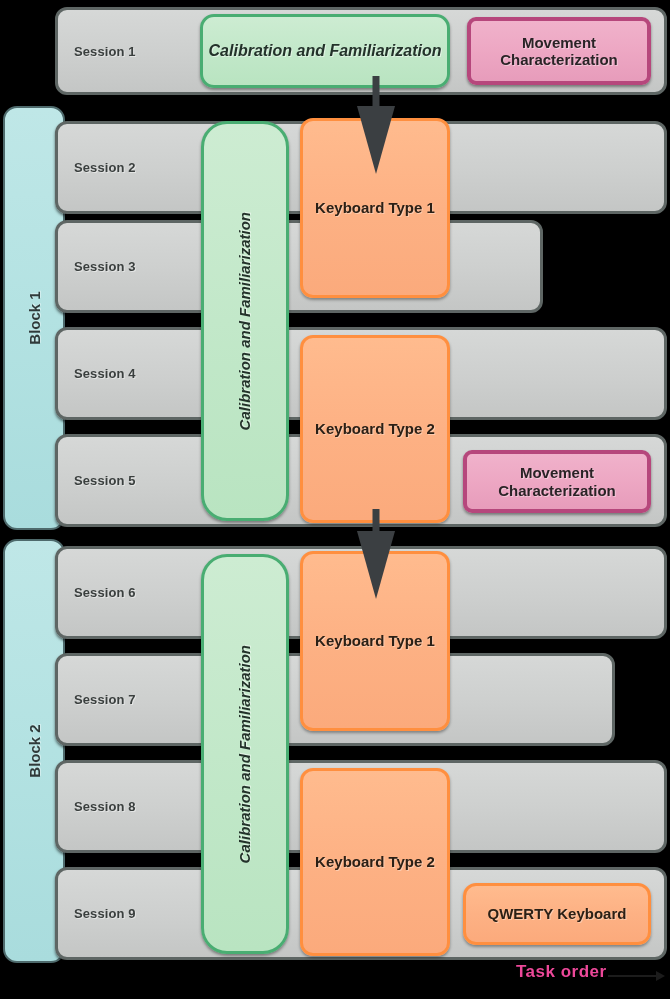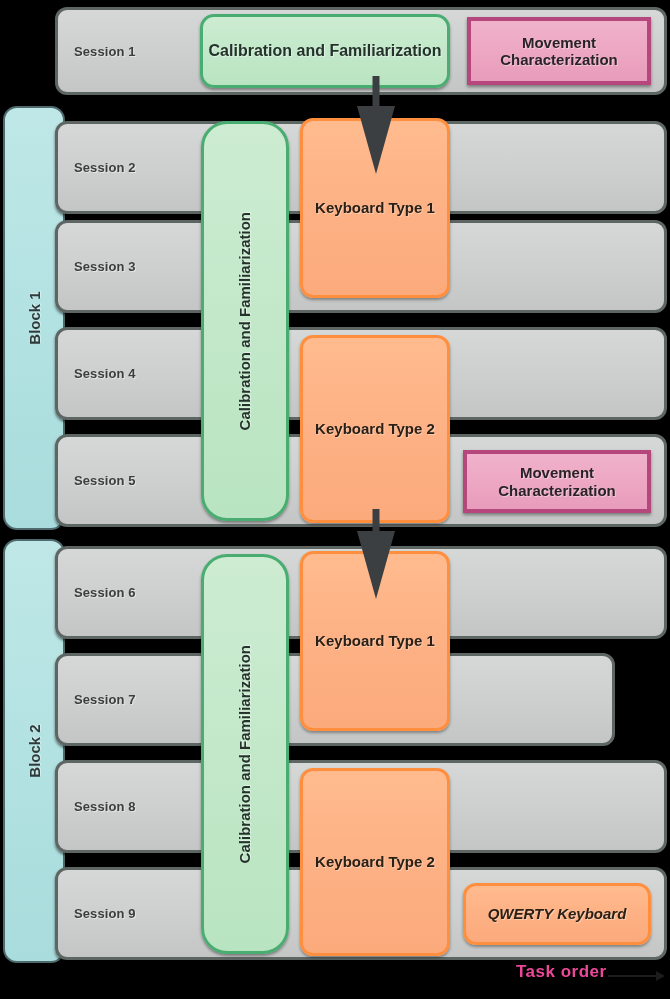--- a/index.html
+++ b/index.html
@@ -48,20 +48,21 @@
   }
 
   
   .green{
     background:linear-gradient(180deg,#cdecd2 0%,#c2e8c9 50%,#b9e4c1 100%);
     border:3px solid #49ad72;
     border-radius:14px;
     box-shadow:0 2px 3px rgba(0,0,0,.38);
     justify-content:center;
     text-align:center;
+    font-style:italic;
   }
   .green .txt{
     font-size:16px;font-weight:700;color:#23322a;line-height:1.12;
     text-shadow:1px 1px 0 rgba(255,255,255,.5);
   }
   .green-vert{
     border-radius:26px;
     justify-content:center;
   }
   .green-vert .txt{
@@ -79,21 +80,21 @@
   }
   .orange .txt{
     font-size:15px;font-weight:700;color:#2b2016;line-height:1.18;
     text-shadow:1px 1px 0 rgba(255,255,255,.35);
   }
 
   
   .pink{
     background:linear-gradient(180deg,#f0b2cb 0%,#eda7c3 50%,#e79cbb 100%);
     border:4px solid #b6477c;
-    border-radius:0;
+    border-radius:9px;
     box-shadow:0 2px 3px rgba(0,0,0,.4);
     justify-content:flex-end;text-align:center;
   }
   .pink .txt{
     font-size:15px;font-weight:700;color:#2a2326;line-height:1.14;
     text-shadow:1px 1px 0 rgba(255,255,255,.4);
   }
 
   
   .arrow{position:absolute;}
@@ -128,21 +129,21 @@
     <span class="session-label">Session 1</span>
   </div>
 
   <div class="card block" style="left:3px;top:106px;width:62px;height:424px;">
     <span class="block-label">Block 1</span>
   </div>
 
   <div class="card session-row" style="left:55px;top:113px;width:612px;height:93px;margin-top:8px;">
     <span class="session-label">Session 2</span>
   </div>
-  <div class="card session-row" style="left:55px;top:220px;width:612px;height:93px;padding-left:18px;">
+  <div class="card session-row" style="left:55px;top:220px;width:488px;height:93px;padding-left:18px;">
     <span class="session-label">Session 3</span>
   </div>
   <div class="card session-row" style="left:55px;top:327px;width:612px;height:93px;">
     <span class="session-label">Session 4</span>
   </div>
   <div class="card session-row" style="left:55px;top:434px;width:612px;height:93px;">
     <span class="session-label">Session 5</span>
   </div>
 
   <div class="card block" style="left:3px;top:539px;width:62px;height:424px;">
@@ -191,21 +192,21 @@
   </div>
 
   <div class="card orange" style="left:300px;top:551px;width:150px;height:180px;">
     <span class="txt">Keyboard Type 1</span>
   </div>
 
   <div class="card orange" style="left:300px;top:768px;width:150px;height:188px;">
     <span class="txt">Keyboard Type 2</span>
   </div>
 
-  <div class="card orange" style="left:463px;top:883px;width:188px;height:62px;font-style:italic;">
+  <div class="card orange" style="left:463px;top:883px;width:188px;height:62px;">
     <span class="txt">QWERTY Keyboard</span>
   </div>
 
   <div class="arrow" style="left:355px;top:76px;">
     <svg width="42" height="107" viewBox="0 0 42 107">
       <path d="M21 0 L21 34" stroke="#3b3f42" stroke-width="7" fill="none"></path>
       <path d="M2 30 L40 30 L21 98 Z" fill="#3b3f42"></path>
     </svg>
   </div>
 

